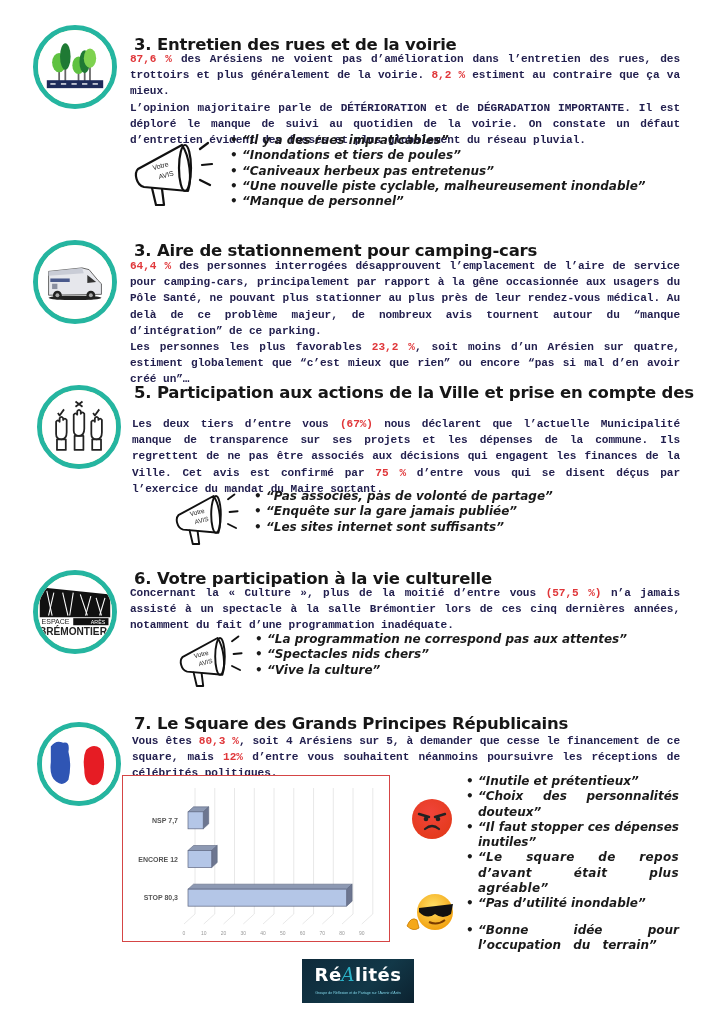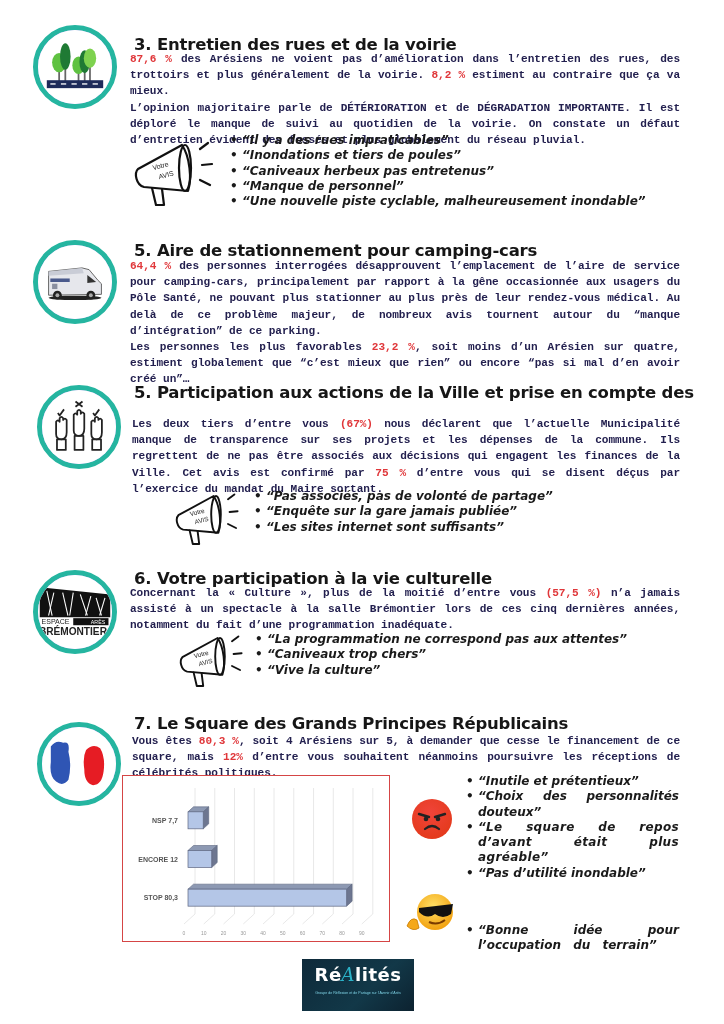--- a/index.html
+++ b/index.html
@@ -1,30 +1,30 @@
 <!DOCTYPE html>
 <html><head>
 <meta charset="utf-8">
 <style>
   html, body { margin:0; padding:0; background:#ffffff; }
   body { width:724px; height:1024px; position:relative; overflow:hidden; font-family:"Liberation Sans", sans-serif; }
   .abs { position:absolute; }
-  .circle { position:absolute; width:84px; height:84px; border:5px solid #25b5a0; border-radius:50%; box-sizing:border-box; background:#c4b5fd; overflow:hidden; }
+  .circle { position:absolute; width:84px; height:84px; border:5px solid #25b5a0; border-radius:50%; box-sizing:border-box; background:#fef9c3; overflow:hidden; }
   .circle svg { width:100%; height:100%; display:block; }
   h2 { position:absolute; margin:4px; font-family:"DejaVu Sans", sans-serif; font-weight:bold; font-size:16.5px; color:#161616; letter-spacing:-0.2px; line-height:19px; }
   .para { position:absolute; margin:0; font-family:Liberation Mono, monospace; font-weight:bold; font-size:11.1px; line-height:16.2px; color:#23204f; text-align:justify; letter-spacing:-0.05px; }
   .hl { color:#e0373a; }
   .quotes { position:absolute; margin:0; padding:0; list-style:none; font-family:"DejaVu Sans", sans-serif; font-style:italic; font-weight:bold; font-size:12px; line-height:15.3px; color:#1a1a1a; }
   .quotes li { position:relative; padding-left:14px; white-space:nowrap; }
   .quotes li::before { content:"\2022"; position:absolute; left:2px; top:0; font-style:normal; }
   .quotes.wrap li { white-space:normal; text-align:justify; }
   .mega { position:absolute; }
   .chart-box { position:absolute; left:122px; top:775px; width:268px; height:167px; border:1.5px solid #d54545; box-sizing:border-box; background:#fff; }
   .chart-box svg { position:absolute; left:0; top:0; }
-  .logo { position:absolute; left:302px; top:959px; width:112px; height:52px; background:linear-gradient(135deg,#0e2a3a,#123848 60%,#0c2230); }
+  .logo { position:absolute; left:302px; top:959px; width:112px; height:44px; background:linear-gradient(135deg,#0e2a3a,#123848 60%,#0c2230); }
   .logo-title { position:absolute; left:0; right:0; top:5px; text-align:center; color:#fff; font-family:"DejaVu Sans", sans-serif; font-weight:bold; font-size:18px; letter-spacing:0.5px; }
   .logo-title .a { color:#2bb3c9; font-family:"DejaVu Serif", serif; font-style:italic; font-weight:normal; }
   .logo-sub { position:absolute; left:0; right:0; top:32px; text-align:center; color:#7fd3e6; font-size:3.6px; font-family:"Liberation Sans", sans-serif; }
 </style>
 </head>
 <body>
 
 <div class="circle" style="left:33px;top:25px;">
   <svg viewBox="0 0 84 84">
     <rect x="0" y="0" width="84" height="84" fill="#fff"></rect>
@@ -60,40 +60,40 @@
       <line x1="70" y1="45" x2="80" y2="50"></line>
     </g>
     <text x="23" y="34" font-family="Liberation Sans, sans-serif" font-size="7" fill="#222" transform="rotate(-14 28 34)">Votre</text>
     <text x="29" y="43" font-family="Liberation Sans, sans-serif" font-size="7" fill="#222" transform="rotate(-14 34 43)">AVIS</text>
   </svg>
 </div>
 <ul class="quotes" style="left:228px;top:133px;">
   <li>“Il y a des rues impraticables”</li>
   <li>“Inondations et tiers de poules”</li>
   <li>“Caniveaux herbeux pas entretenus”</li>
+  <li>“Une nouvelle piste cyclable, malheureusement inondable”</li>
   <li>“Manque de personnel”</li>
-  <li>“Une nouvelle piste cyclable, malheureusement inondable”</li>
 </ul>
 
 <div class="circle" style="left:33px;top:240px;">
   <svg viewBox="0 0 84 84">
     <rect width="84" height="84" fill="#fff"></rect>
     <ellipse cx="42" cy="60" rx="30" ry="2.5" fill="#222"></ellipse>
     <path d="M12 30 L50 26 L58 28 L68 40 L72 44 L72 56 L12 57 Z" fill="#e6e7ec" stroke="#555" stroke-width="1"></path>
     <path d="M12 30 L50 26 L52 32 L12 35 Z" fill="#c9ccd6"></path>
     <rect x="14" y="38" width="22" height="4" fill="#4a5a8c"></rect>
     <path d="M56 34 L66 42 L56 43 Z" fill="#333"></path>
     <rect x="16" y="44" width="6" height="6" fill="#8a8fa0"></rect>
     <circle cx="22" cy="57" r="5" fill="#222"></circle>
       <circle cx="22" cy="57" r="2.2" fill="#aaa"></circle>
     <circle cx="60" cy="57" r="5" fill="#222"></circle>
       <circle cx="60" cy="57" r="2.2" fill="#aaa"></circle>
   </svg>
 </div>
-<h2 style="left:130px;top:237px;">5. Aire de stationnement pour camping-cars</h2>
+<h2 style="left:130px;top:237px;">3. Aire de stationnement pour camping-cars</h2>
 <p class="para" style="left:130px;top:258px;width:550px;"><span class="hl">64,4 %</span><span> des personnes interrogées désapprouvent l’emplacement de l’aire de service pour camping-cars, principalement par rapport à la gêne occasionnée aux usagers du Pôle Santé, ne pouvant plus stationner au plus près de leur rendez-vous médical. Au delà de ce problème majeur, de nombreux avis tournent autour du “manque d’intégration” de ce parking.</span><br><span>Les personnes les plus favorables </span><span class="hl">23,2 %</span><span>, soit moins d’un Arésien sur quatre, estiment globalement que “c’est mieux que rien” ou encore “pas si mal d’en avoir créé un”…</span></p>
 
 <div class="circle" style="left:37px;top:385px;">
   <svg viewBox="0 0 84 84">
     <rect width="84" height="84" fill="#fff"></rect>
     <g fill="none" stroke="#222" stroke-width="2" stroke-linejoin="round">
       <path d="M16 44 L16 36 Q18 33 20 36 L20 32 Q22 29 24 32 L24 34 Q26 31 28 34 L28 48 Q28 56 22 56 Q16 56 16 50 Z"></path>
       <rect x="17" y="56" width="10" height="12"></rect>
       <path d="M36 38 L36 28 Q38 25 40 28 L40 24 Q42 21 44 24 L44 27 Q46 24 48 27 L48 44 Q48 52 42 52 Q36 52 36 46 Z"></path>
       <rect x="37" y="52" width="10" height="16"></rect>
@@ -162,21 +162,21 @@
       <line x1="70" y1="14" x2="78" y2="8"></line>
       <line x1="72" y1="30" x2="82" y2="29"></line>
       <line x1="70" y1="45" x2="80" y2="50"></line>
     </g>
     <text x="23" y="34" font-family="Liberation Sans, sans-serif" font-size="8" fill="#222" transform="rotate(-14 28 34)">Votre</text>
     <text x="29" y="44" font-family="Liberation Sans, sans-serif" font-size="8" fill="#222" transform="rotate(-14 34 44)">AVIS</text>
   </svg>
 </div>
 <ul class="quotes" style="left:253px;top:632px;">
   <li>“La programmation ne correspond pas aux attentes”</li>
-  <li>“Caniveaux trop chers”</li>
+  <li>“Spectacles nids chers”</li>
   <li>“Vive la culture”</li>
 </ul>
 
 <div class="circle" style="left:37px;top:722px;">
   <svg viewBox="0 0 84 84">
     <rect width="84" height="84" fill="#fff"></rect>
     <path d="M10 22 Q16 14 24 18 Q32 16 30 28 Q34 44 30 60 Q24 68 16 62 Q8 56 10 40 Z" fill="#2f55b4"></path>
     <path d="M50 26 Q58 18 66 24 Q72 34 70 50 Q68 66 58 66 Q48 64 48 48 Q46 34 50 26 Z" fill="#e61c24"></path>
   </svg>
 </div>
@@ -242,20 +242,21 @@
     <path d="M9 17 L19 20" stroke="#222" stroke-width="2.4" stroke-linecap="round"></path>
     <path d="M35 17 L25 20" stroke="#222" stroke-width="2.4" stroke-linecap="round"></path>
     <circle cx="16" cy="22" r="2.3" fill="#222"></circle>
       <circle cx="28" cy="22" r="2.3" fill="#222"></circle>
     <path d="M15 32 Q22 26 29 32" stroke="#222" stroke-width="2.2" fill="none" stroke-linecap="round"></path>
   </svg>
 </div>
 <ul class="quotes wrap" style="left:464px;top:774px;width:215px;">
   <li>“Inutile et prétentieux”</li>
   <li>“Choix des personnalités douteux”</li>
+  <li>“Il faut stopper ces dépenses inutiles”</li>
   <li style="letter-spacing:0.35px;">“Le square de repos d’avant était plus agréable”</li>
   <li>“Pas d’utilité inondable”</li>
 </ul>
 
 <div class="abs" style="left:405px;top:890px;width:52px;height:44px;">
   <svg viewBox="0 0 52 44" width="52" height="44">
     <defs>
         <radialGradient id="coolg" cx="45%" cy="35%" r="65%">
           <stop offset="0" stop-color="#ffe066"></stop>
           <stop offset="1" stop-color="#f2a10f"></stop>

